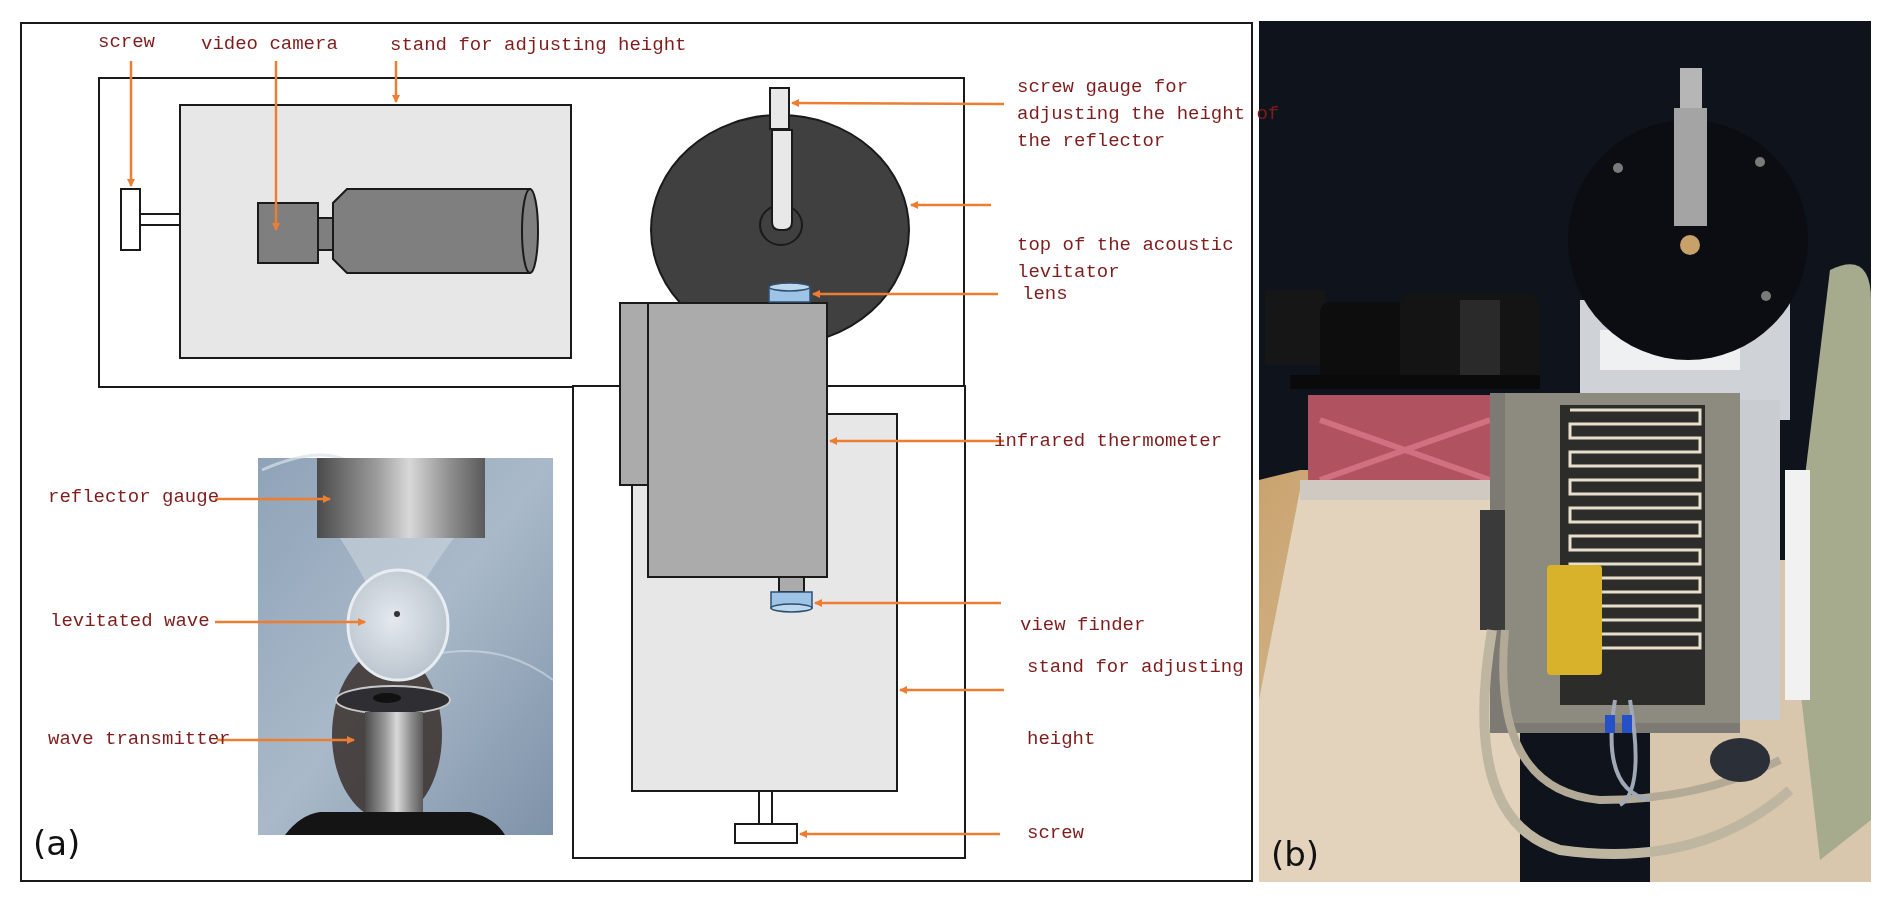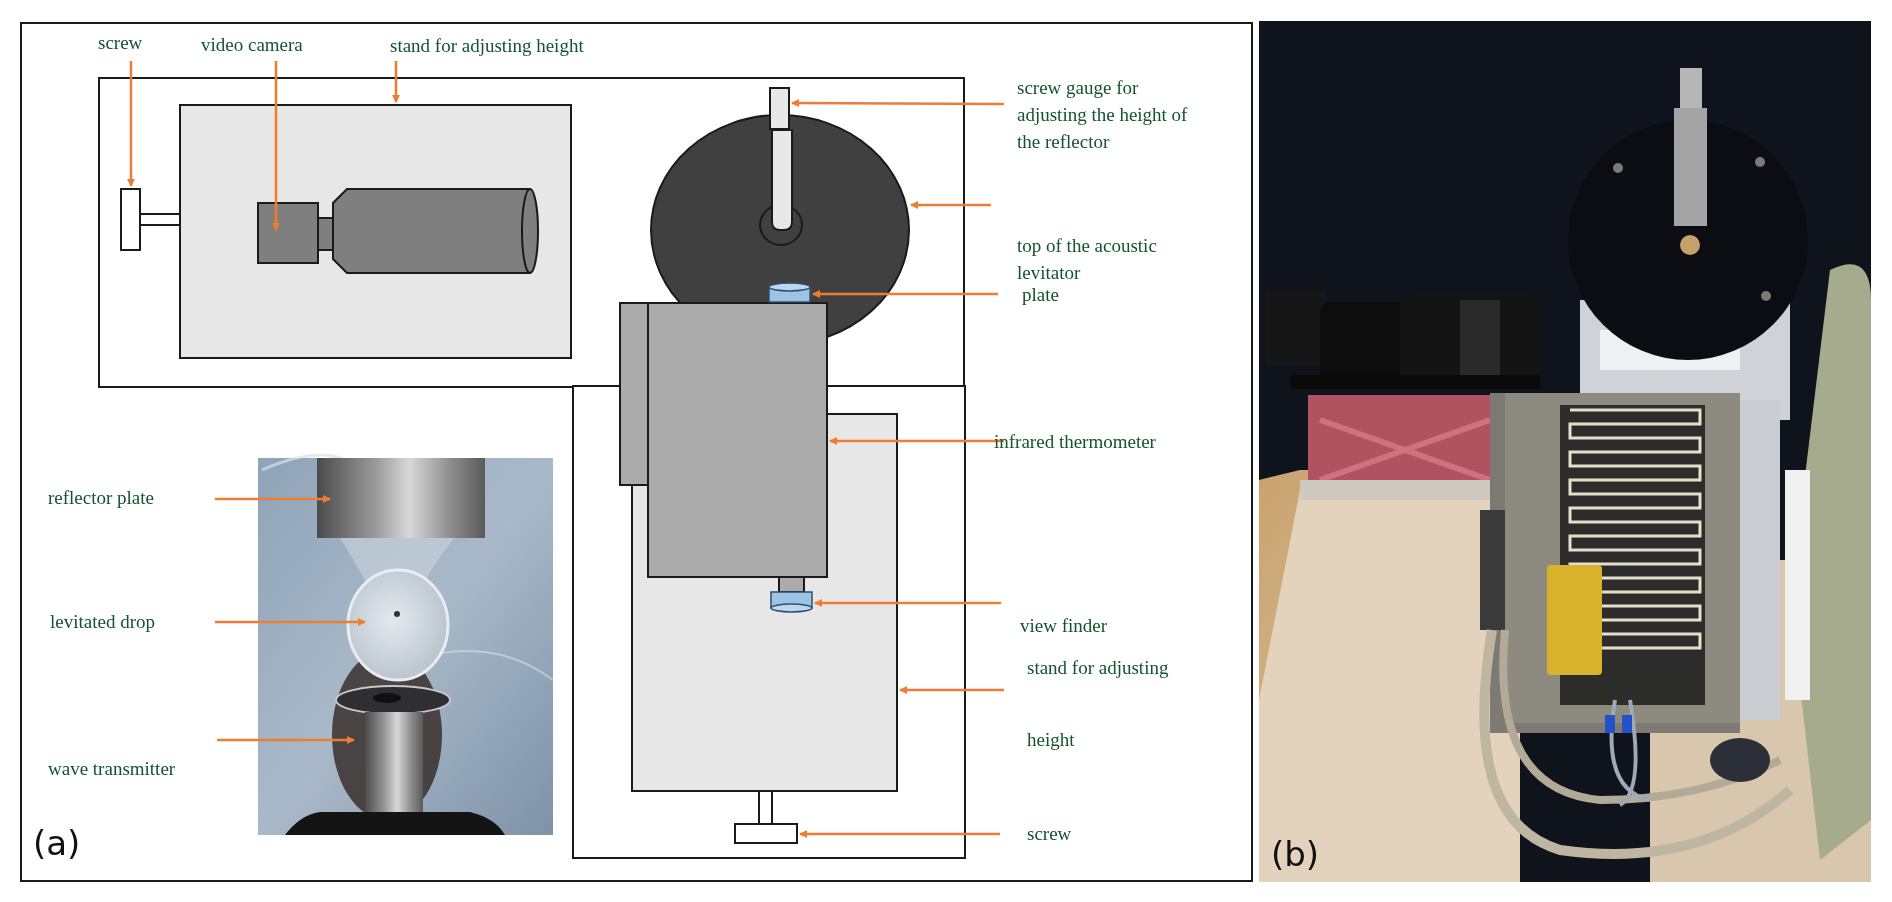--- a/index.html
+++ b/index.html
@@ -1,18 +1,18 @@
 <!DOCTYPE html>
 <html><head>
 <meta charset="utf-8">
 <style>
   html,body{margin:0;padding:0;background:#ffffff;}
   body{width:1892px;height:902px;position:relative;overflow:hidden;font-family:"Liberation Sans","DejaVu Sans",sans-serif;}
   #stage{position:absolute;left:0;top:0;width:1892px;height:902px;}
-  .lbl{position:absolute;font-family:Liberation Serif, serif;font-size:19px;color:#14532d;line-height:27px;white-space:pre;}
+  .lbl{position:absolute;font-family:Liberation Mono, monospace;font-size:19px;color:#7f1d1d;line-height:27px;white-space:pre;}
   .panel-tag{position:absolute;font-family:"DejaVu Sans",sans-serif;font-size:34px;color:#111;}
 </style>
 </head>
 <body>
 
 <div id="stage">
 <svg width="1892" height="902" viewBox="0 0 1892 902" xmlns="http://www.w3.org/2000/svg">
   <defs>
     <marker id="ah" markerWidth="8" markerHeight="8" refX="7" refY="4" orient="auto" markerUnits="userSpaceOnUse">
       <path d="M0,0 L8,4 L0,8 Z" fill="#ED7D31"></path>
@@ -180,28 +180,28 @@
 
   <div style="position:absolute;left:1017px;top:74px;">
     <span class="lbl" style="position:static;display:block;">screw gauge for</span>
     <span class="lbl" style="position:static;display:block;">adjusting the height of</span>
     <span class="lbl" style="position:static;display:block;">the reflector</span>
   </div>
   <div style="position:absolute;left:1017px;top:193px;margin-top:39px;">
     <span class="lbl" style="position:static;display:block;">top of the acoustic</span>
     <span class="lbl" style="position:static;display:block;">levitator</span>
   </div>
-  <span class="lbl" style="left:1022px;top:281px;">plate</span>
+  <span class="lbl" style="left:1022px;top:281px;">lens</span>
   <span class="lbl" style="left:994px;top:428px;">infrared thermometer</span>
   <span class="lbl" style="left:1020px;top:612px;">view finder</span>
   <div style="position:absolute;left:1027px;top:654px;">
     <span class="lbl" style="position:static;display:block;">stand for adjusting</span>
     <span class="lbl" style="position:static;display:block;margin-top:45px;">height</span>
   </div>
   <span class="lbl" style="left:1027px;top:820px;">screw</span>
 
-  <span class="lbl" style="left:48px;top:484px;">reflector plate</span>
-  <span class="lbl" style="left:50px;top:608px;">levitated drop</span>
-  <span class="lbl" style="left:48px;top:726px;margin-top:29px;">wave transmitter</span>
+  <span class="lbl" style="left:48px;top:484px;">reflector gauge</span>
+  <span class="lbl" style="left:50px;top:608px;">levitated wave</span>
+  <span class="lbl" style="left:48px;top:726px;">wave transmitter</span>
 
   <span class="panel-tag" style="left:33px;top:823px;">(a)</span>
   <span class="panel-tag" style="left:1271px;top:834px;">(b)</span>
 </div>
 
 </body></html>

